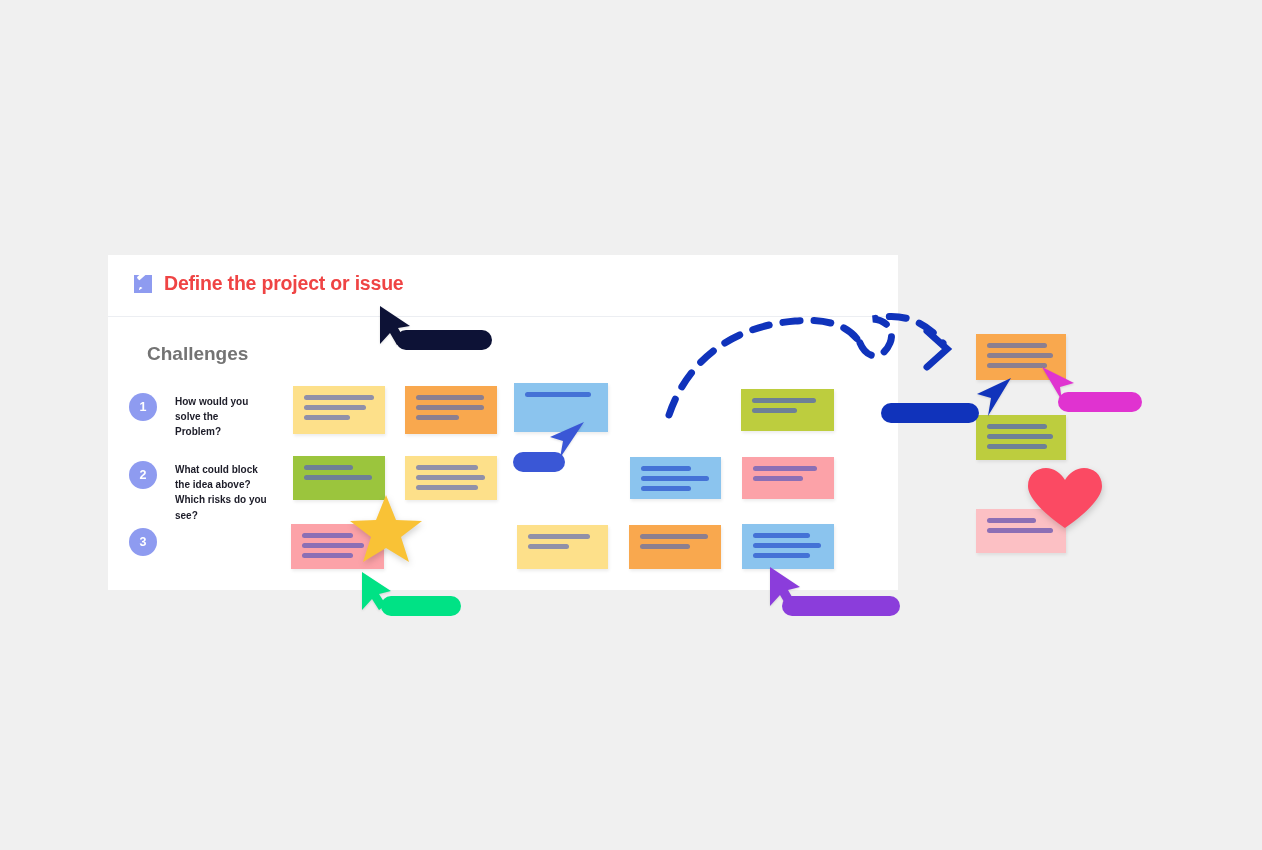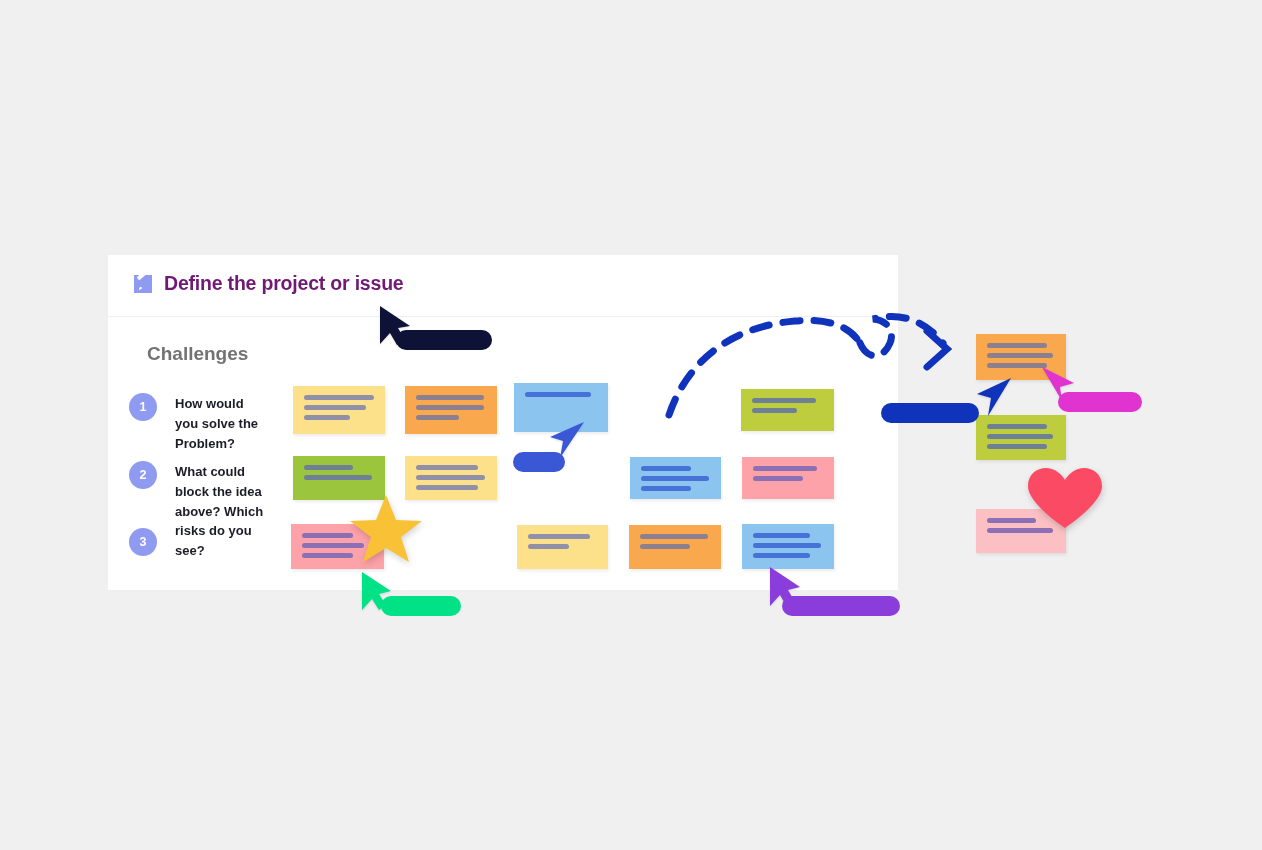--- a/index.html
+++ b/index.html
@@ -22,21 +22,21 @@
     border-bottom:1px solid #eceef2;
     box-sizing:border-box;
   }
   #panel-right .panel-header{height:60px;border-bottom:none;}
 
   .hdr-row{position:absolute;display:flex;align-items:center;gap:10px;}
   #left-hdr-row{left:26px;top:17px;}
   #right-hdr-row{left:22px;top:14px;}
 
   .hdr-title{
-    color:#701a75;font-weight:bold;letter-spacing:-.2px;
+    color:#ef4444;font-weight:bold;letter-spacing:-.2px;
   }
   #left-title{font-size:19.5px;}
   #right-title{font-size:16.5px;}
 
   .hdr-sub{
     position:absolute;left:50px;top:39px;width:180px;
     font-size:6.6px;line-height:1.5;font-weight:bold;color:#1e2a4a;
   }
 
   
@@ -63,21 +63,21 @@
     position:absolute;left:147px;top:343px;font-size:19px;font-weight:bold;color:#737373;
   }
 
   .q-row{position:absolute;display:flex;align-items:flex-start;}
   .q-badge{
     width:28px;height:28px;border-radius:50%;background:#8e9bf0;
     color:#fff;font-size:12.5px;font-weight:bold;
     display:flex;align-items:center;justify-content:center;flex:0 0 auto;
   }
   .q-text{
-    margin-left:18px;width:92px;font-size:13px;line-height:1.52;
+    margin-left:18px;width:92px;font-size:10px;line-height:1.52;
     font-weight:bold;color:#1c1c28;padding-top:1px;
   }
 
   
   .note{position:absolute;box-shadow:1px 2px 3px rgba(0,0,0,.08);}
   .note .bars{position:absolute;left:0;right:0;top:0;bottom:0;padding:9px 11px;box-sizing:border-box;}
   .bar{height:5px;border-radius:2.5px;margin-bottom:5px;}
 
   
   .cursor{position:absolute;}

